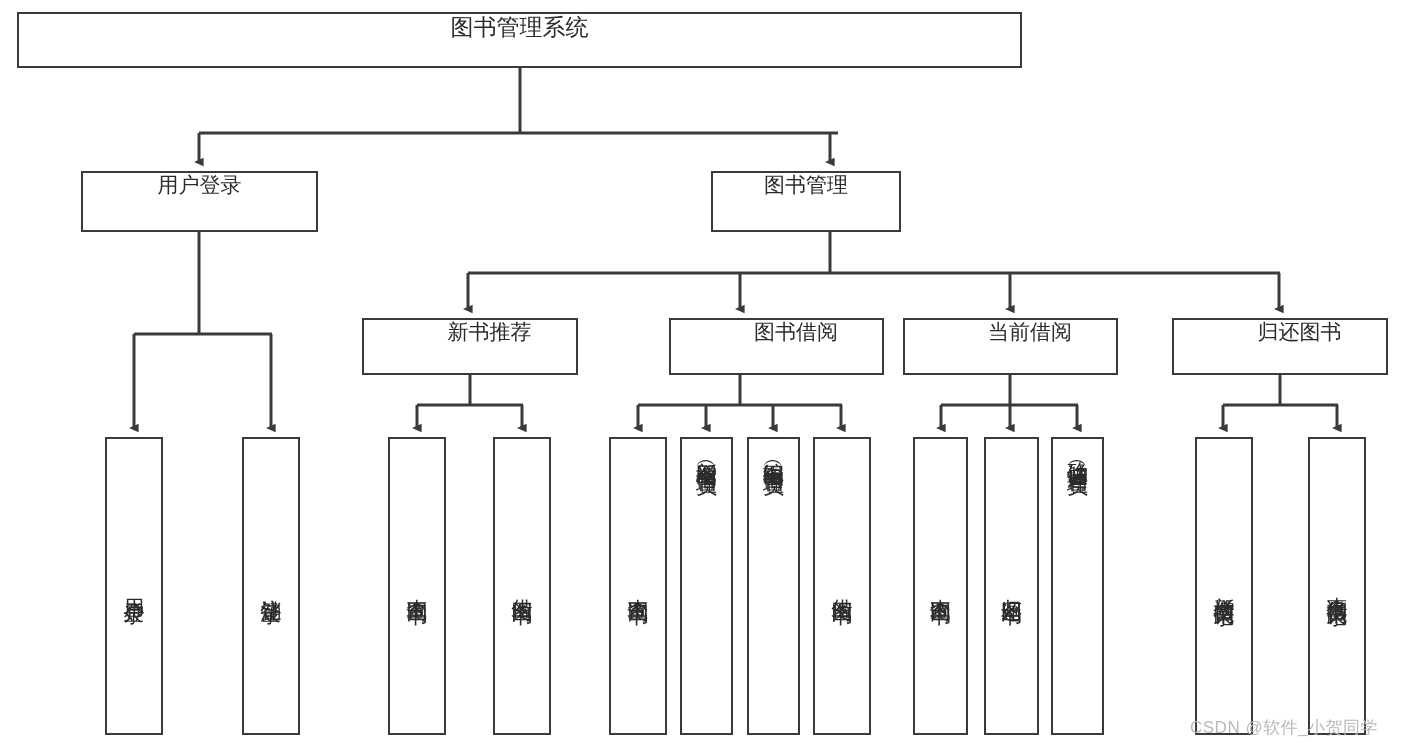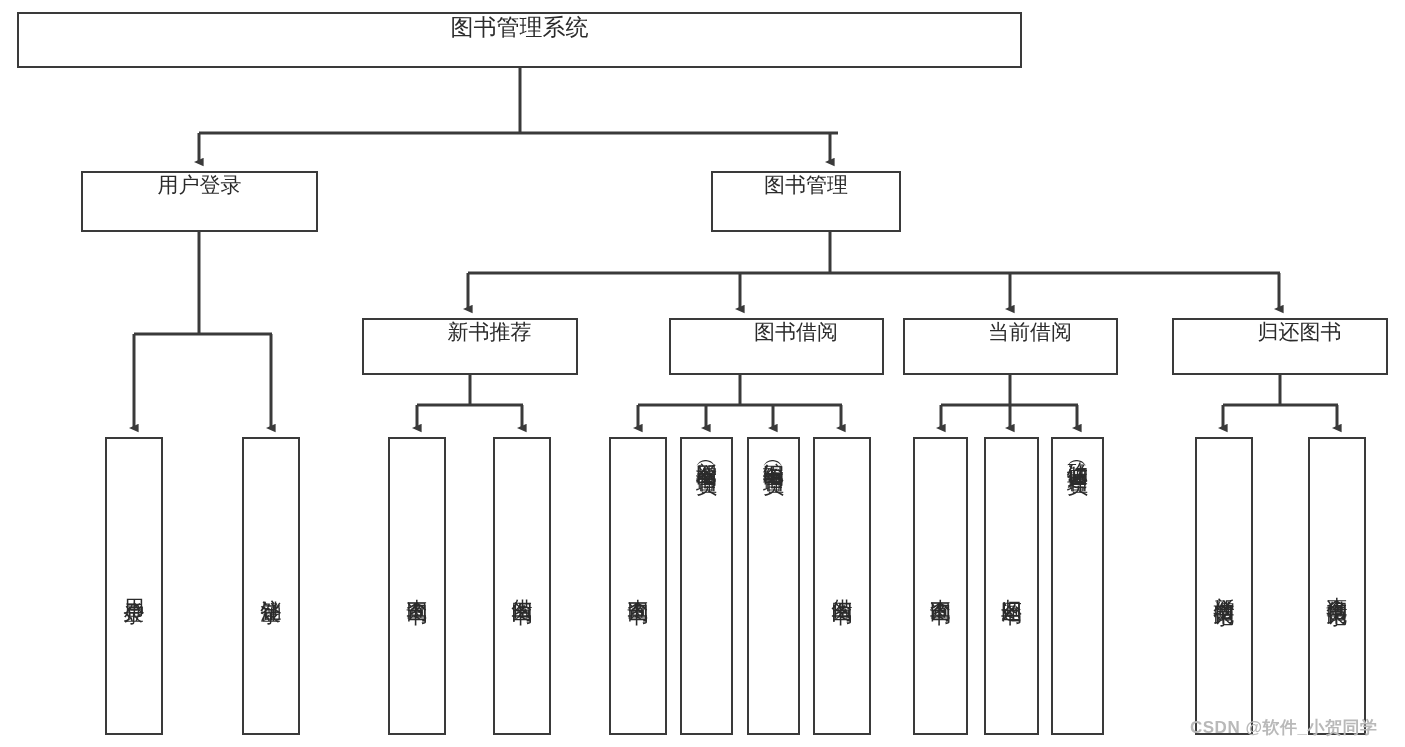--- a/index.html
+++ b/index.html
@@ -188,15 +188,15 @@
     <span class="vtext">确认归还（管理员）</span>
   </div>
 
   <div class="node leaf mid" style="left:1195px; top:437px; width:58px; height:298px;">
     <span class="vtext">新增借阅记录</span>
   </div>
   <div class="node leaf mid" style="left:1308px; top:437px; width:58px; height:298px;">
     <span class="vtext">查询借阅记录</span>
   </div>
 
-  <div class="watermark" style="left:1190px; top:716px;font-weight:bold;">CSDN @软件_小贺同学</div>
+  <div class="watermark" style="left:1190px; top:716px;">CSDN @软件_小贺同学</div>
 
 </div>
 
 </body></html>

